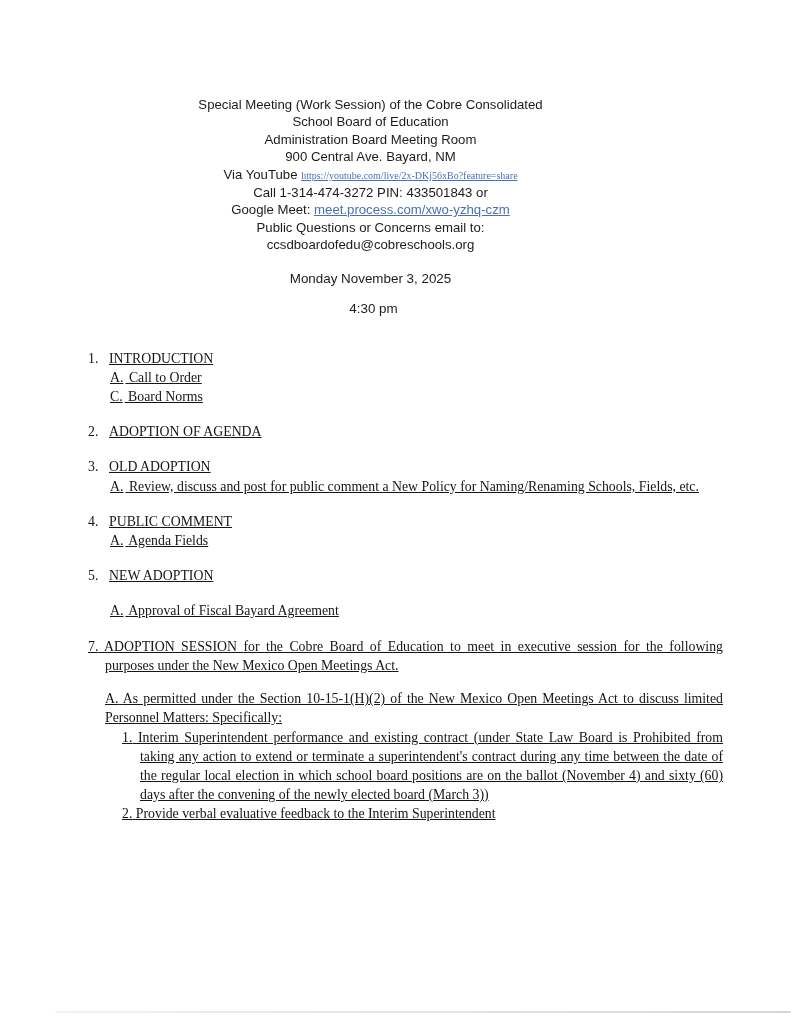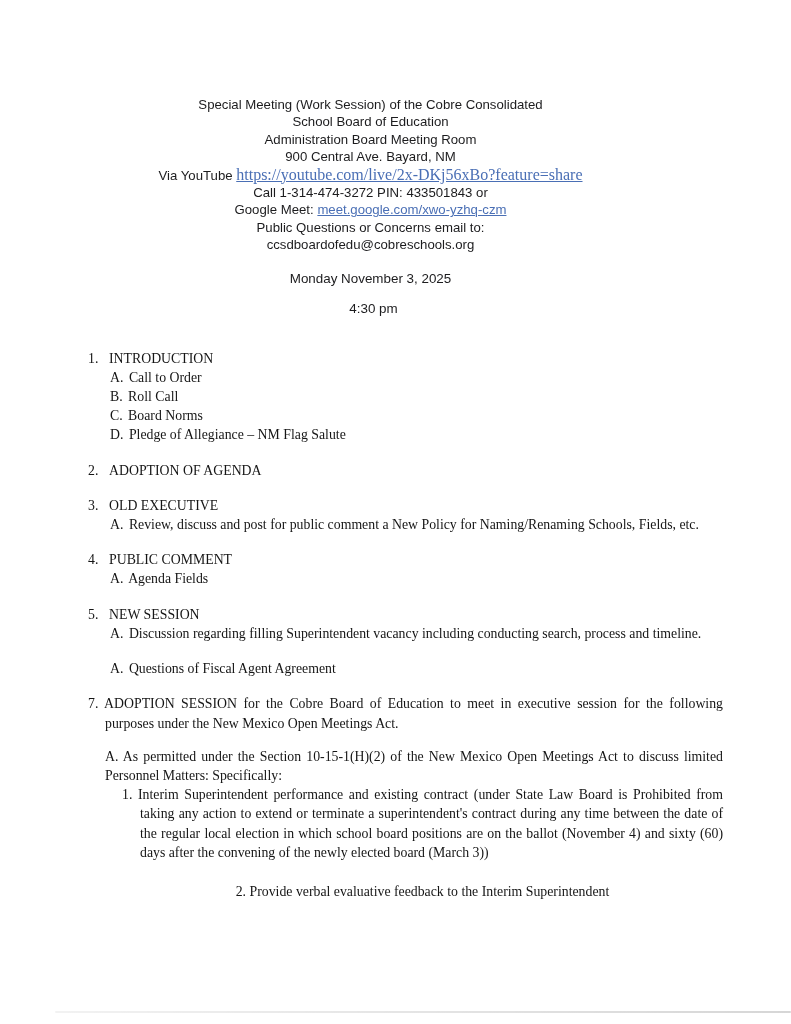--- a/index.html
+++ b/index.html
@@ -26,21 +26,21 @@
     transform: translateX(-25px);
   }
   .h-line { white-space: nowrap; }
   a.link {
     color: var(--link-color, #4a6fb5);
     text-decoration: underline;
     cursor: pointer;
   }
   a.link.serif-link {
     font-family: "Liberation Serif", serif;
-    font-size: 16px;
+    font-size: 10px;
     text-decoration: underline;
   }
   .date-line {
     margin-top: 17px;
     text-align: center;
     font-family: "Liberation Sans", sans-serif;
     font-size: 13.4px;
     transform: translateX(-25px);
     color: #1c1c1e;
   }
@@ -55,21 +55,21 @@
   
   .agenda {
     margin-top: 33px;
     padding: 0 68px 0 88px;
     font-family: "Liberation Serif", serif;
     font-size: 13.8px;
     line-height: 19.2px;
     color: #151515;
   }
   .agenda p { margin: 0; }
-  .section { margin-bottom: 16px; }
+  .section { margin-bottom: 16px; text-decoration: underline; }
   .sec-title .num {
     display: inline-block;
     width: 21px;
   }
   .item {
     padding-left: 36px;
     text-indent: -14px;
   }
   .item .marker { padding-right: 2px; }
   
@@ -81,21 +81,21 @@
   .sec7-itemA {
     margin-top: 14px !important;
     padding-left: 17px;
     text-align: justify;
   }
   .subitem {
     padding-left: 52px;
     text-indent: -18px;
     text-align: justify;
   }
-  .subitem.no-justify { text-align: center; margin-top: 20px; }
+  .subitem.no-justify { text-align: left; }
   
   .scan-edge {
     position: absolute;
     bottom: 11px;
     left: 55px;
     right: 0;
     height: 2px;
     background: linear-gradient(to right, rgba(0,0,0,0.05), rgba(0,0,0,0.16));
     border-radius: 1px;
   }
@@ -110,60 +110,57 @@
     <div class="h-line">School Board of Education</div>
     <div class="h-line">Administration Board Meeting Room</div>
     <div class="h-line">900 Central Ave. Bayard, NM</div>
     <div class="h-line">
       <span>Via YouTube</span>
       <a class="link serif-link">https://youtube.com/live/2x-DKj56xBo?feature=share</a>
     </div>
     <div class="h-line">Call 1-314-474-3272 PIN: 433501843 or</div>
     <div class="h-line">
       <span>Google Meet:</span>
-      <a class="link">meet.google.com/xwo-yzhq-czm</a>
+      <a class="link">meet.process.com/xwo-yzhq-czm</a>
     </div>
     <div class="h-line">Public Questions or Concerns email to:</div>
     <div class="h-line">ccsdboardofedu@cobreschools.org</div>
   </header>
 
   <div class="date-line">Monday November 3, 2025</div>
   <div class="time-line">4:30 pm</div>
 
   <main class="agenda">
 
     <section class="section">
       <p class="sec-title"><span class="num">1.</span><span>INTRODUCTION</span></p>
       <p class="item"><span class="marker">A.</span> <span>Call to Order</span></p>
-      <p class="item"><span class="marker">B.</span> <span>Roll Call</span></p>
       <p class="item"><span class="marker">C.</span> <span>Board Norms</span></p>
-      <p class="item"><span class="marker">D.</span> <span>Pledge of Allegiance – NM Flag Salute</span></p>
     </section>
 
     <section class="section">
       <p class="sec-title"><span class="num">2.</span><span>ADOPTION OF AGENDA</span></p>
     </section>
 
     <section class="section">
-      <p class="sec-title"><span class="num">3.</span><span>OLD EXECUTIVE</span></p>
+      <p class="sec-title"><span class="num">3.</span><span>OLD ADOPTION</span></p>
       <p class="item"><span class="marker">A.</span> <span>Review, discuss and post for public comment a New Policy for Naming/Renaming Schools, Fields, etc.</span></p>
     </section>
 
     <section class="section">
       <p class="sec-title"><span class="num">4.</span><span>PUBLIC COMMENT</span></p>
       <p class="item"><span class="marker">A.</span> <span>Agenda Fields</span></p>
     </section>
 
     <section class="section">
-      <p class="sec-title"><span class="num">5.</span><span>NEW SESSION</span></p>
-      <p class="item"><span class="marker">A.</span> <span>Discussion regarding filling Superintendent vacancy including conducting search, process and timeline.</span></p>
+      <p class="sec-title"><span class="num">5.</span><span>NEW ADOPTION</span></p>
     </section>
 
     <section class="section">
-      <p class="item"><span class="marker">A.</span> <span>Questions of Fiscal Agent Agreement</span></p>
+      <p class="item"><span class="marker">A.</span> <span>Approval of Fiscal Bayard Agreement</span></p>
     </section>
 
     <section class="section">
       <p class="sec7-title"><span>7.</span> <span>ADOPTION SESSION</span> <span>for the Cobre Board of Education to meet in executive session for the following purposes under the New Mexico Open Meetings Act.</span></p>
       <p class="sec7-itemA"><span class="marker">A.</span> <span>As permitted under the Section 10-15-1(H)(2) of the New Mexico Open Meetings Act to discuss limited Personnel Matters: Specifically:</span></p>
       <p class="subitem"><span class="marker">1.</span> <span>Interim Superintendent performance and existing contract (under State Law Board is Prohibited from taking any action to extend or terminate a superintendent's contract during any time between the date of the regular local election in which school board positions are on the ballot (November 4) and sixty (60) days after the convening of the newly elected board (March 3))</span></p>
       <p class="subitem no-justify"><span class="marker">2.</span> <span>Provide verbal evaluative feedback to the Interim Superintendent</span></p>
     </section>
 
   </main>

